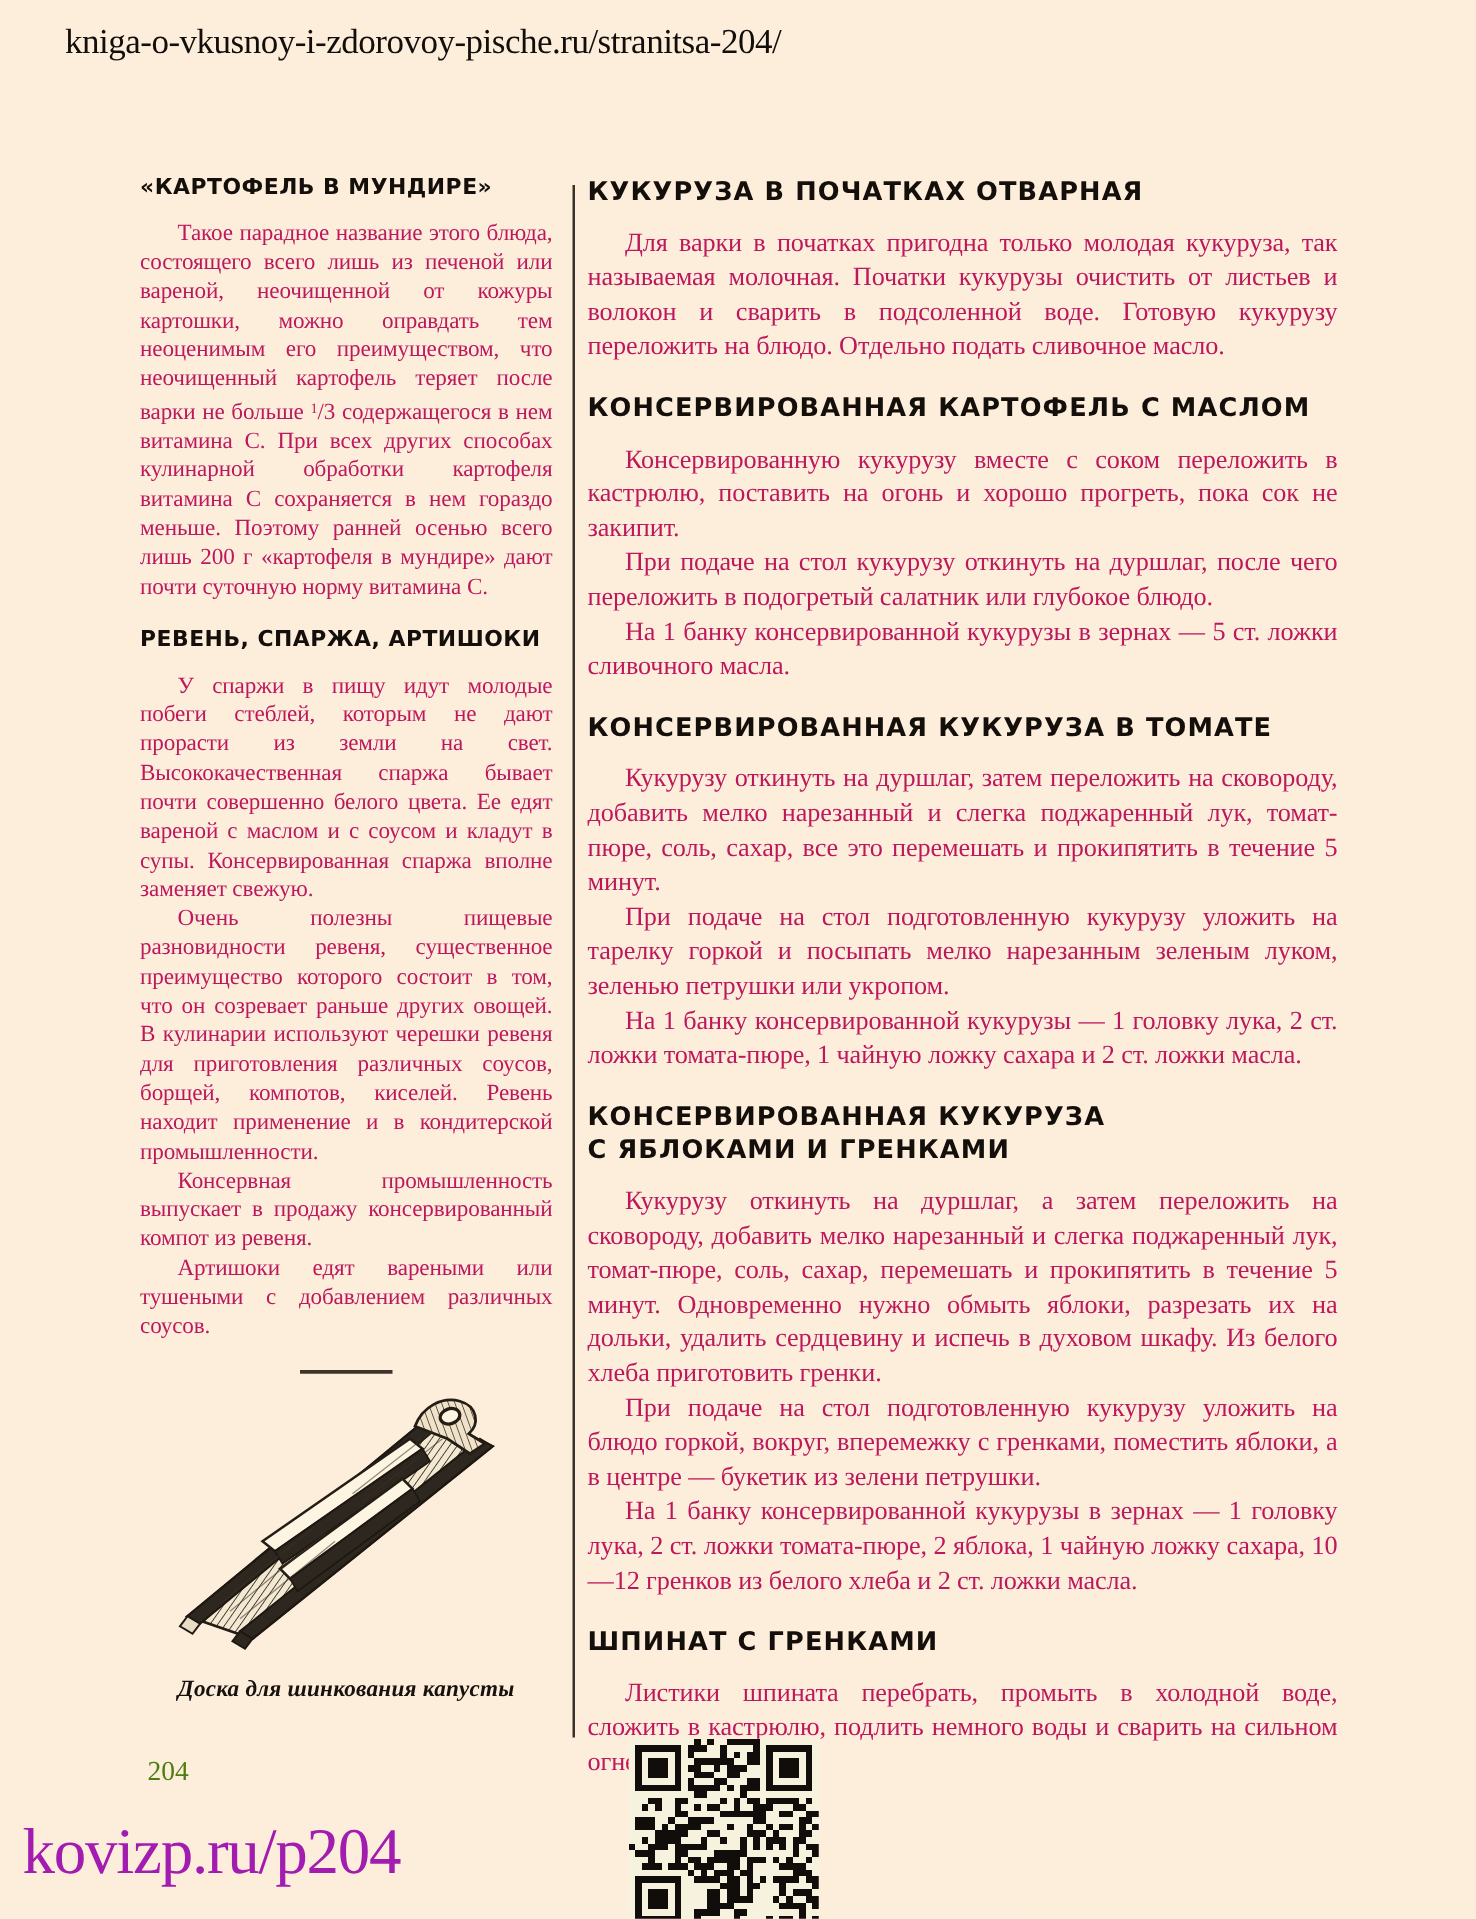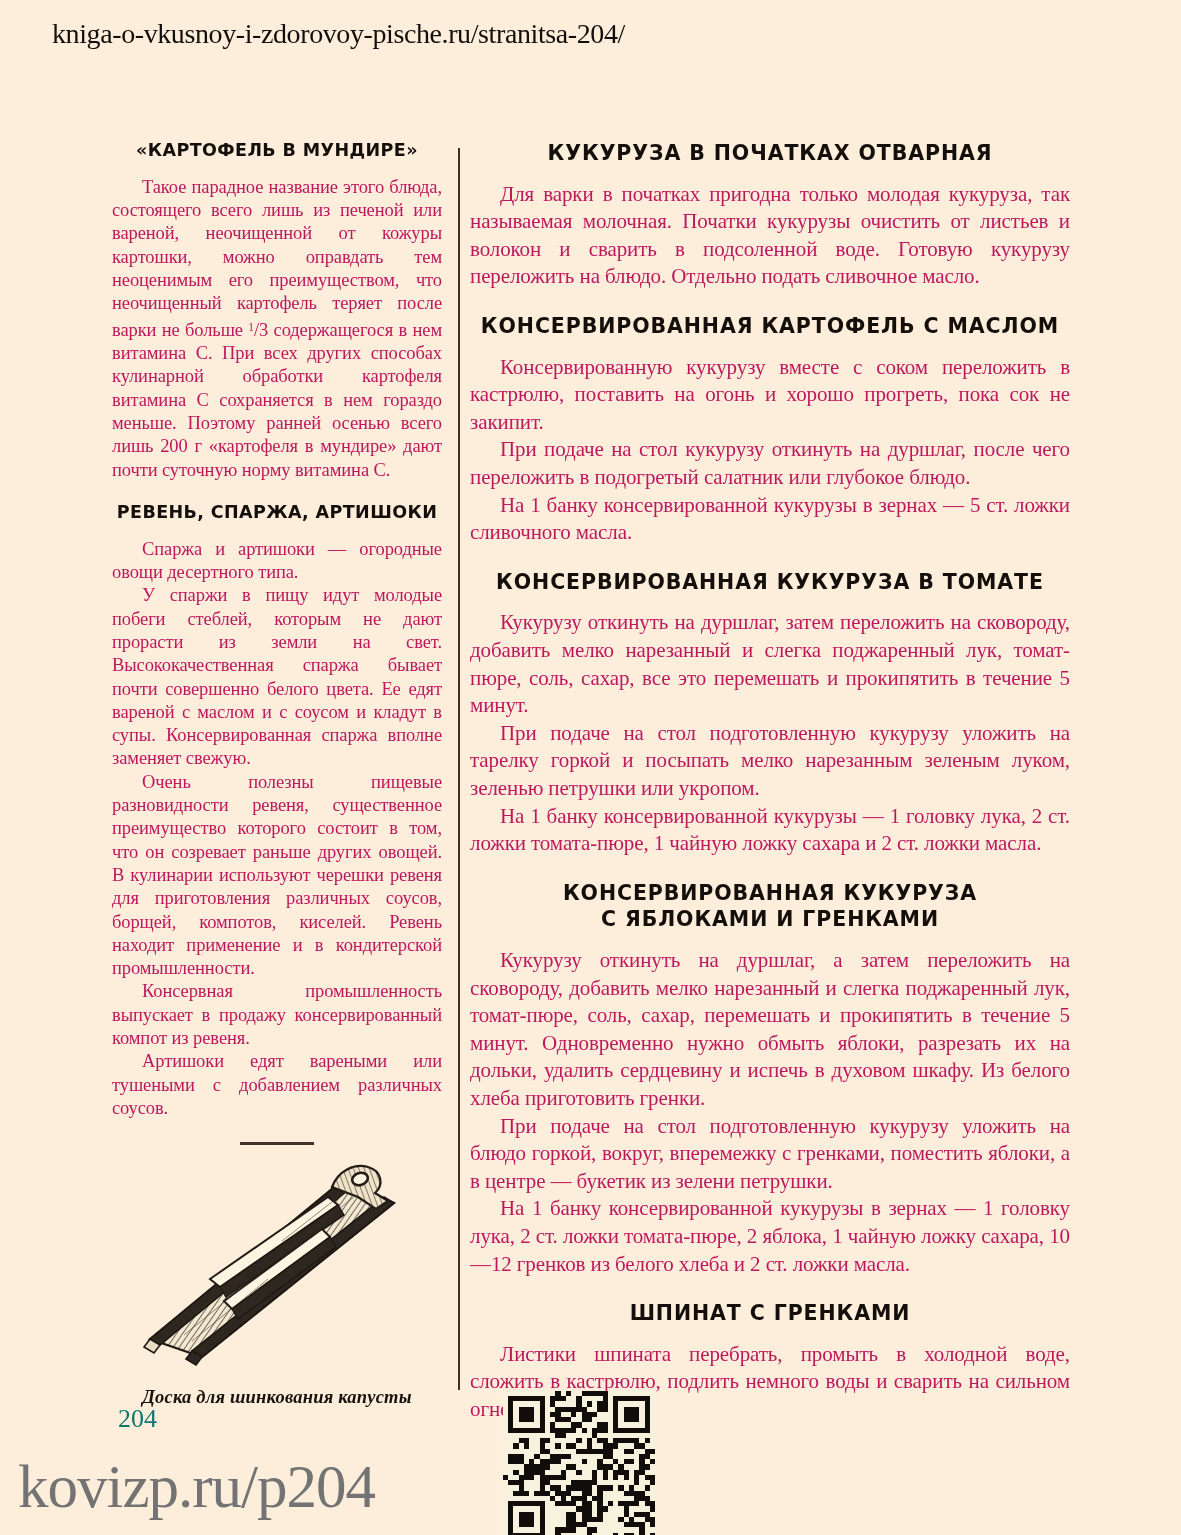--- a/index.html
+++ b/index.html
@@ -58,21 +58,20 @@
     top: 78px;
     width: 2px;
     height: 1242px;
     background: #3a3129;
   }
 
   
   h2.sec-head {
     font-family: "DejaVu Sans", "Liberation Sans", sans-serif;
     font-weight: bold;
-    text-align: center;
     margin: 0 0 14px 0;
     color: #140f0b;
   }
   .col-left h2.sec-head {
     font-size: 17.5px;
     letter-spacing: 0.4px;
     line-height: 1.25;
   }
   .col-right h2.sec-head {
     font-size: 20.5px;
@@ -122,33 +121,33 @@
     color: #17120e;
     margin-top: 12px;
   }
 
   
   .page-number {
     position: absolute;
     left: 118px;
     top: 1404px;
     font-family: "Liberation Serif", "DejaVu Serif", serif;
-    font-size: 26px;
-    color: #0f766e;
+    font-size: 22px;
+    color: #4d7c0f;
   }
 
   
   .footer-url {
     position: absolute;
     left: 18px;
     top: 1452px;
     font-family: "Liberation Serif", "DejaVu Serif", serif;
-    font-size: 61px;
+    font-size: 52px;
     letter-spacing: -1px;
-    color: #737373;
+    color: #a21caf;
     white-space: nowrap;
   }
 
   .qr-code {
     position: absolute;
     left: 503px;
     top: 1391px;
     width: 152px;
     height: 152px;
     background: #f7f2de;
@@ -166,21 +165,20 @@
   <div class="divider-vertical"></div>
 
   <div class="col-left">
     <div id="left-sections">
         <div class="sec-block">
           <h2 class="sec-head">«КАРТОФЕЛЬ В МУНДИРЕ»</h2>
           <p class="body-par">Такое парадное название этого блюда, состоящего всего лишь из печеной или вареной, неочищенной от кожуры картошки, можно оправдать тем неоценимым его преимуществом, что неочищенный картофель теряет после варки не больше <sup class="frac-num">1</sup>/3 содержащегося в нем витамина С. При всех других способах кулинарной обработки картофеля витамина С сохраняется в нем гораздо меньше. Поэтому ранней осенью всего лишь 200 г «картофеля в мундире» дают почти суточную норму витамина С.</p>
         </div>
         <div class="sec-block">
           <h2 class="sec-head">РЕВЕНЬ, СПАРЖА, АРТИШОКИ</h2>
-          <p class="body-par">Спаржа и артишоки — огородные овощи десертного типа.</p>
           <p class="body-par">У спаржи в пищу идут молодые побеги стеблей, которым не дают прорасти из земли на свет. Высококачественная спаржа бывает почти совершенно белого цвета. Ее едят вареной с маслом и с соусом и кладут в супы. Консервированная спаржа вполне заменяет свежую.</p>
           <p class="body-par">Очень полезны пищевые разновидности ревеня, существенное преимущество которого состоит в том, что он созревает раньше других овощей. В кулинарии используют черешки ревеня для приготовления различных соусов, борщей, компотов, киселей. Ревень находит применение и в кондитерской промышленности.</p>
           <p class="body-par">Консервная промышленность выпускает в продажу консервированный компот из ревеня.</p>
           <p class="body-par">Артишоки едят вареными или тушеными с добавлением различных соусов.</p>
         </div>
       </div>
 
     <div class="rule-short"></div>
 
     <div class="figure-wrap">

